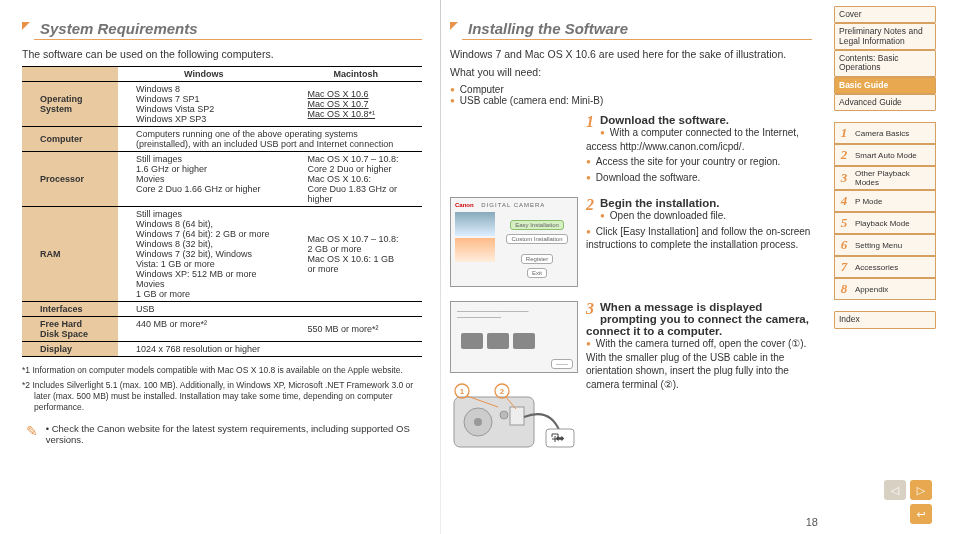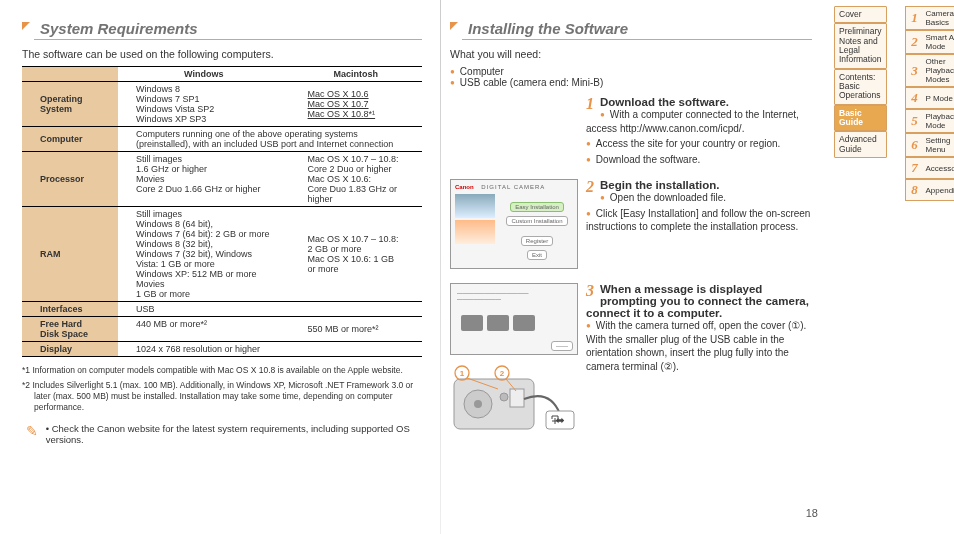--- a/index.html
+++ b/index.html
@@ -22,22 +22,22 @@
     flex: 1;
     position: relative;
   }
   .col-left { width: 440px; flex: 0 0 440px; }
   .col-right { width: 390px; flex: 0 0 390px; padding-left: 10px;}
   .sidebar {
     width: 110px;
     flex: 0 0 110px;
     padding: 6px 4px;
     display: flex;
-    flex-direction: row;
-    gap: 18px;
+    flex-direction: column;
+    gap: 11px;
   }
   h2.section {
     font-family: Arial, sans-serif;
     font-weight: bold;
     font-style: italic;
     font-size: 15px;
     color: #737373;
     border-bottom: 1px solid #e8a05a;
     padding-bottom: 2px;
     margin-bottom: 8px;
@@ -194,21 +194,21 @@
     background:#e7a850;
     border-radius:3px;
     display:flex; align-items:center; justify-content:center;
     color:#fff; font-size:11px;
     cursor:pointer;
   }
   .ctrl-btn.grey { background:#d8d0c2; color:#fff;}
   .pagenum {
     position:absolute;
     right:12px;
-    bottom:15px;
+    bottom:6px;
     font-size:11px;
     color:#555;
   }
   .divider {
     position:absolute;
     top:0; bottom:0;
     left:0;
     width:1px;
     background:linear-gradient(#ccc, #eee);
   }
@@ -293,20 +293,21 @@
 
     <div class="tip">
       <span class="tip-icon">✎</span>
       <span class="tip-text">Check the Canon website for the latest system requirements, including supported OS versions.</span>
     </div>
   </div>
 
   <div class="col col-right">
     <div class="divider"></div>
     <h2 class="section">Installing the Software</h2>
+    <p class="intro">Windows 7 and Mac OS X 10.6 are used here for the sake of illustration.</p>
     <p class="intro">What you will need:</p>
     <ul class="bullets" id="needs">
         <li>Computer</li>
         <li>USB cable (camera end: Mini-B)</li>
       </ul>
 
     <div class="steps">
 
       <div class="step">
         <div class="step-left"></div>

